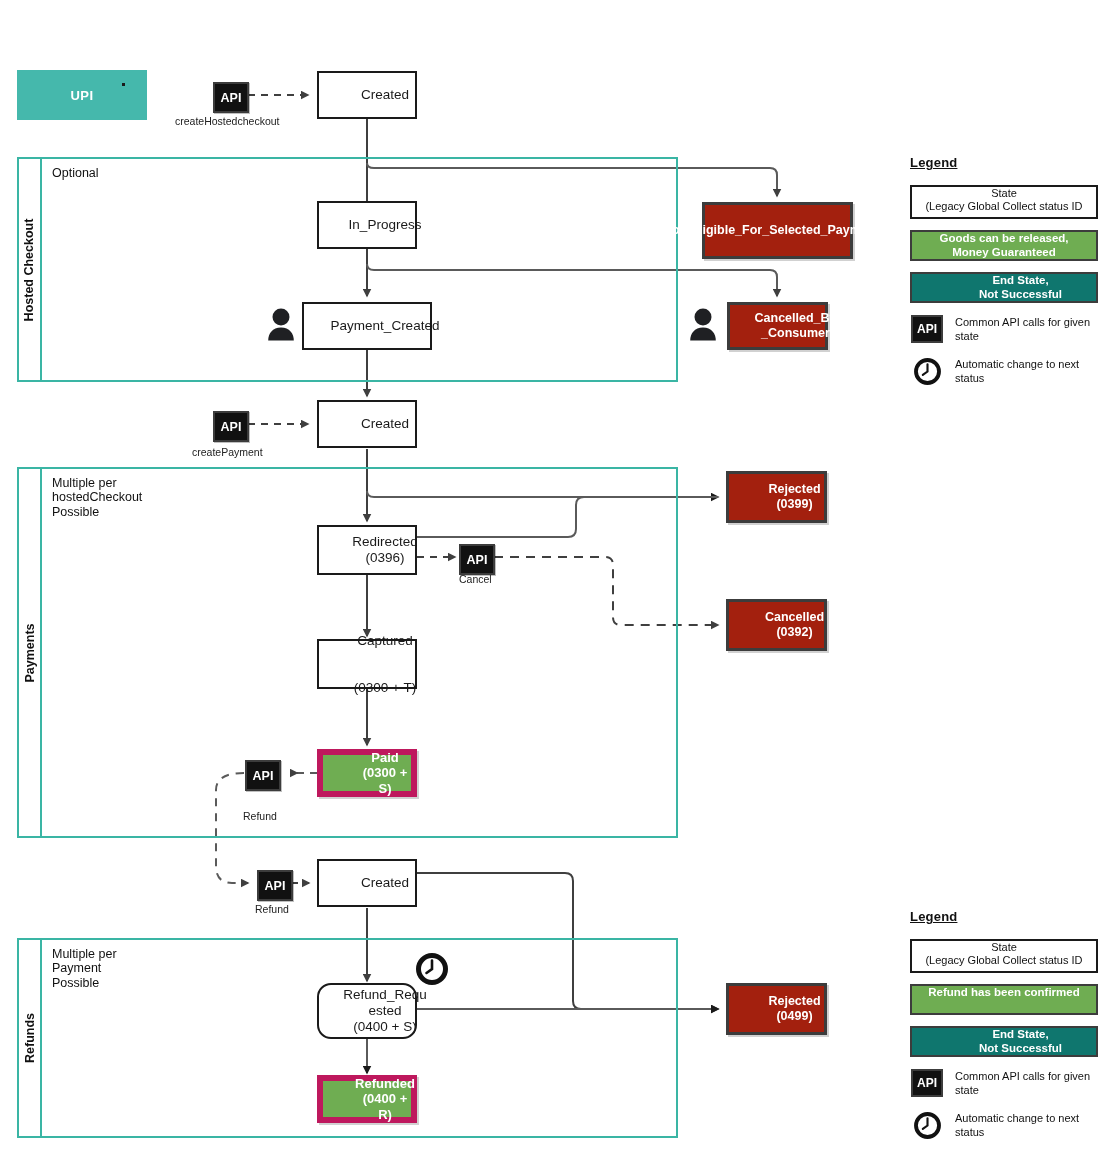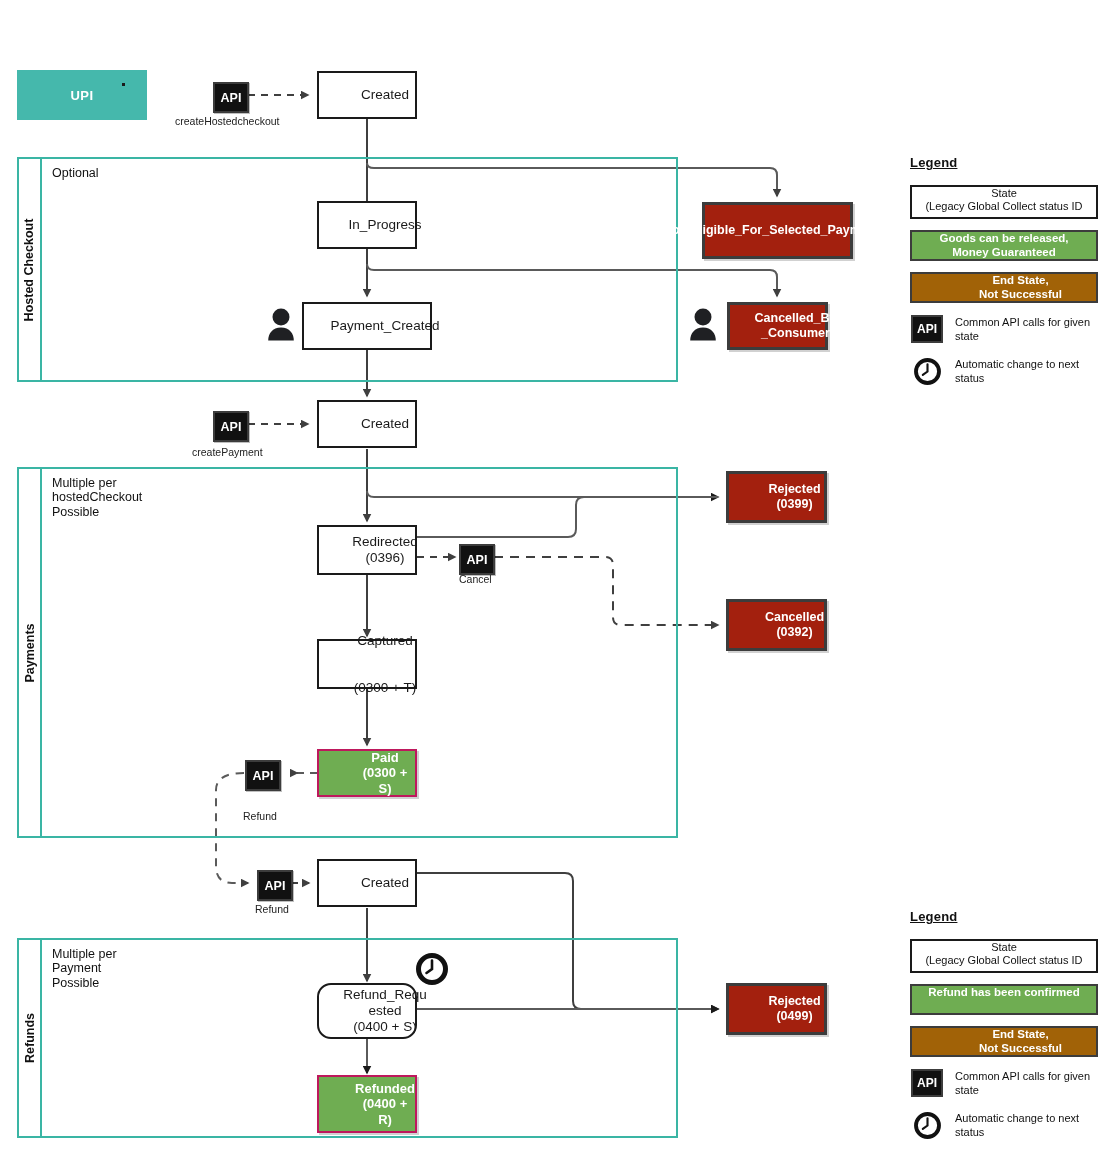--- a/index.html
+++ b/index.html
@@ -8,21 +8,21 @@
   #stage{position:relative;width:1106px;height:1160px;background:#fff;overflow:hidden;}
 
   
   #links{position:absolute;left:0;top:0;width:1106px;height:1160px;pointer-events:none;}
 
   
   .node{position:absolute;box-sizing:border-box;display:flex;flex-direction:column;
         align-items:center;justify-content:center;text-align:center;line-height:1.18;padding-left:36px;}
 
   .node.state{background:#ffffff;border:2px solid #1a1a1a;color:#1a1a1a;font-size:13.5px;}
-  .node.green{background:#6FAD52;border:2px solid #be185d;color:#ffffff;font-weight:bold;font-size:13px;
+  .node.green{background:#6FAD52;border:6px solid #be185d;color:#ffffff;font-weight:bold;font-size:13px;
               box-shadow:2px 2px 0 rgba(0,0,0,.18);}
   .node.red{background:#A3200E;border:3px solid #3c3c3c;color:#ffffff;font-weight:bold;font-size:12.5px;
             box-shadow:2px 2px 0 rgba(0,0,0,.18);}
   .node .ln{display:block;white-space:pre;}
   .node.red .ln,.node.green .ln{white-space:normal;}
 
   
   #upi{position:absolute;background:#45B8AC;display:flex;align-items:center;justify-content:center;
        color:#ffffff;font-weight:bold;font-size:13px;letter-spacing:.5px;}
   #upi .dot{position:absolute;right:22px;top:13px;width:3px;height:3px;background:#1a1a1a;}
@@ -45,21 +45,21 @@
   .clockicon{position:absolute;}
 
   
   .legend{position:absolute;}
   .legend .ltitle{font-weight:bold;font-size:13px;color:#111;text-decoration:underline;
                   padding-bottom:4px;letter-spacing:.2px;}
   .legend .lbox{box-sizing:border-box;width:188px;display:flex;flex-direction:column;
                 align-items:center;justify-content:flex-start;text-align:center;line-height:1.2;}
   .legend .lbox.state{background:#fff;border:2px solid #1a1a1a;color:#111;font-size:11px;height:34px;}
   .legend .lbox.green{background:#6FAD52;border:2.5px solid #3c3c3c;color:#fff;font-weight:bold;font-size:11.5px;height:31px;}
-  .legend .lbox.red{background:#a16207;border:2.5px solid #3c3c3c;color:#fff;font-weight:bold;font-size:11.5px;height:31px;padding-left:33px;}
+  .legend .lbox.red{background:#0f766e;border:2.5px solid #3c3c3c;color:#fff;font-weight:bold;font-size:11.5px;height:31px;padding-left:33px;}
   .legend .lrow{display:flex;align-items:flex-start;gap:11px;}
   .legend .lrow .lsym{width:34px;height:30px;flex:0 0 34px;display:flex;align-items:center;justify-content:center;}
   .legend .lrow .ltext{font-size:11px;color:#111;line-height:1.3;padding-top:1px;}
   .legend .lsym .apiglyph{width:32px;height:28px;background:#111;border:2px solid #3c3c3c;color:#fff;
         font-weight:bold;font-size:12px;display:flex;align-items:center;justify-content:center;
         box-sizing:border-box;}
   .sp{height:11px;}
 </style>
 </head>
 <body>
@@ -205,21 +205,21 @@
   <div class="node state" style="left:317px;top:859px;width:100px;height:48px;">
     <span class="ln">Created</span>
   </div>
 
   <div class="node state" style="left:317px;top:983px;width:100px;height:56px;border-radius:14px;">
     <span class="ln">Refund_Requ</span>
     <span class="ln">ested</span>
     <span class="ln">(0400 + S)</span>
   </div>
 
-  <div class="node green" style="left:317px;top:1075px;width:100px;height:58px;">
+  <div class="node green" style="left:317px;top:1075px;width:100px;height:48px;">
     <span class="ln">Refunded</span>
     <span class="ln">(0400 + R)</span>
   </div>
 
   <div class="node red" style="left:726px;top:983px;width:101px;height:52px;">
     <span class="ln">Rejected</span>
     <span class="ln">(0499)</span>
   </div>
 
   <div class="apibadge" style="left:213px;top:82px;width:32px;height:27px;">

